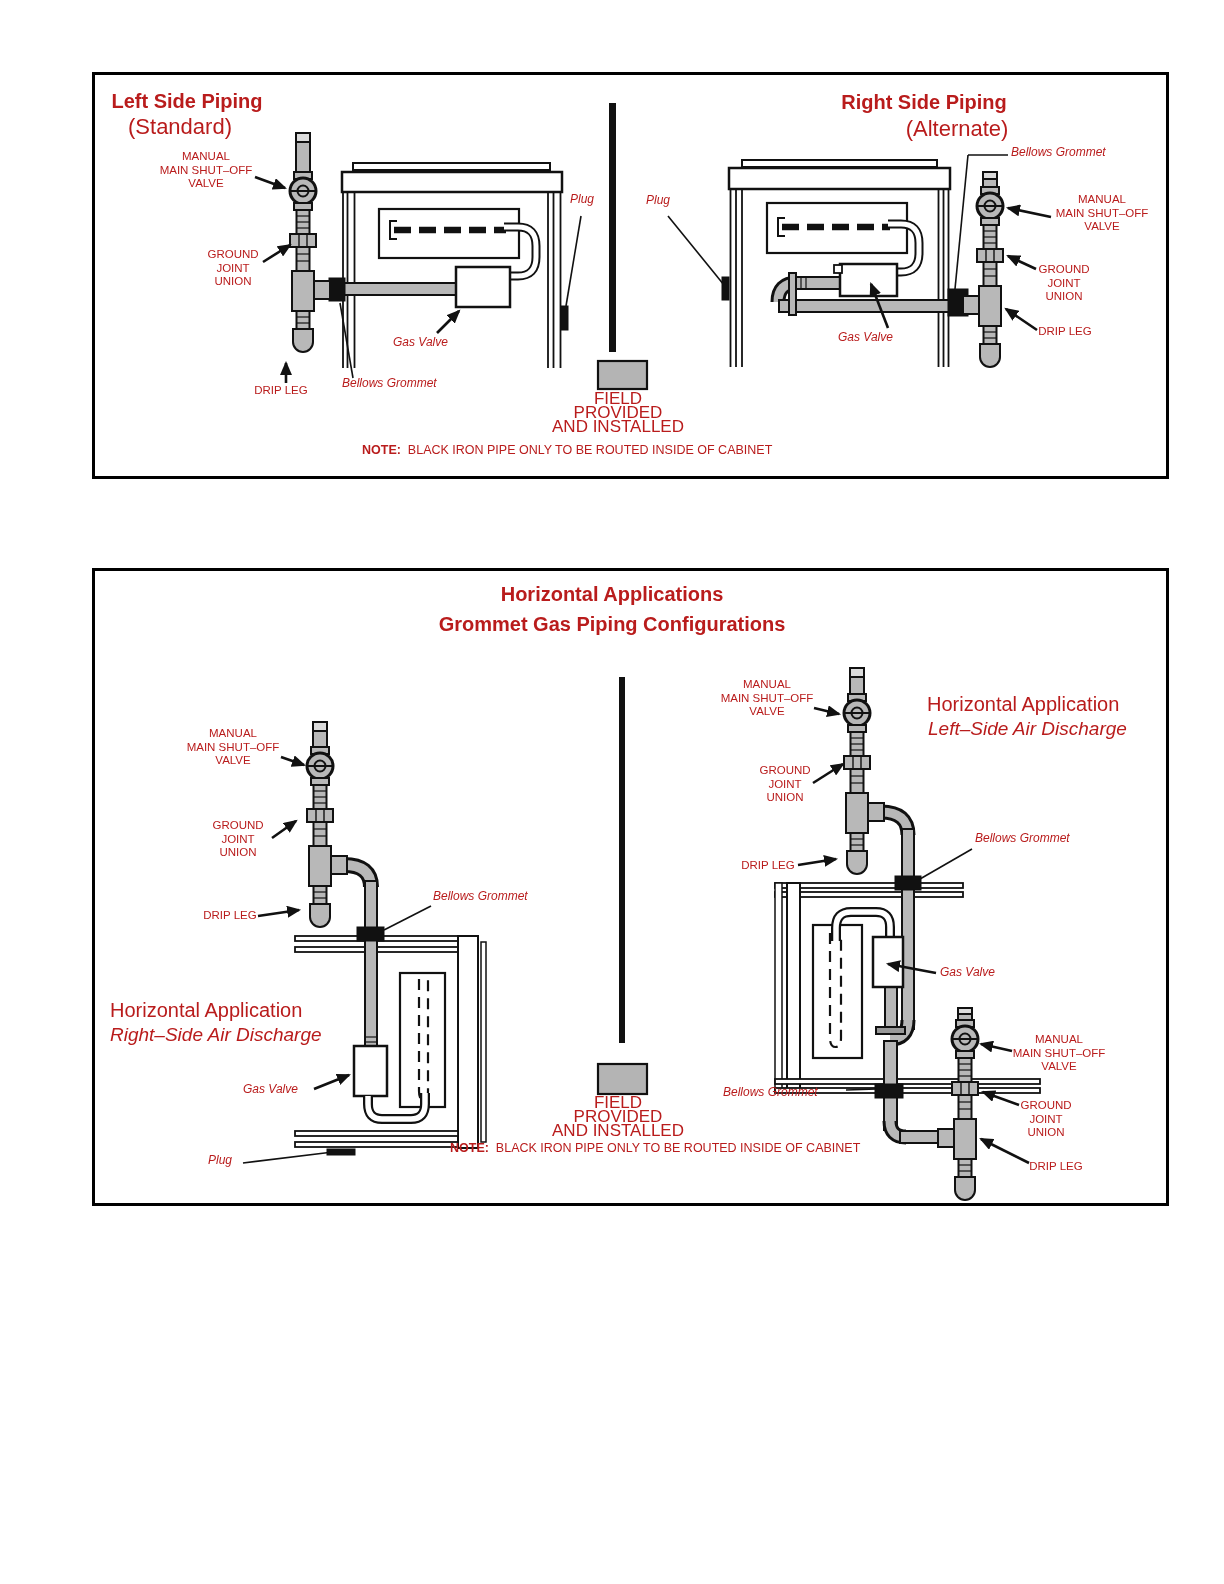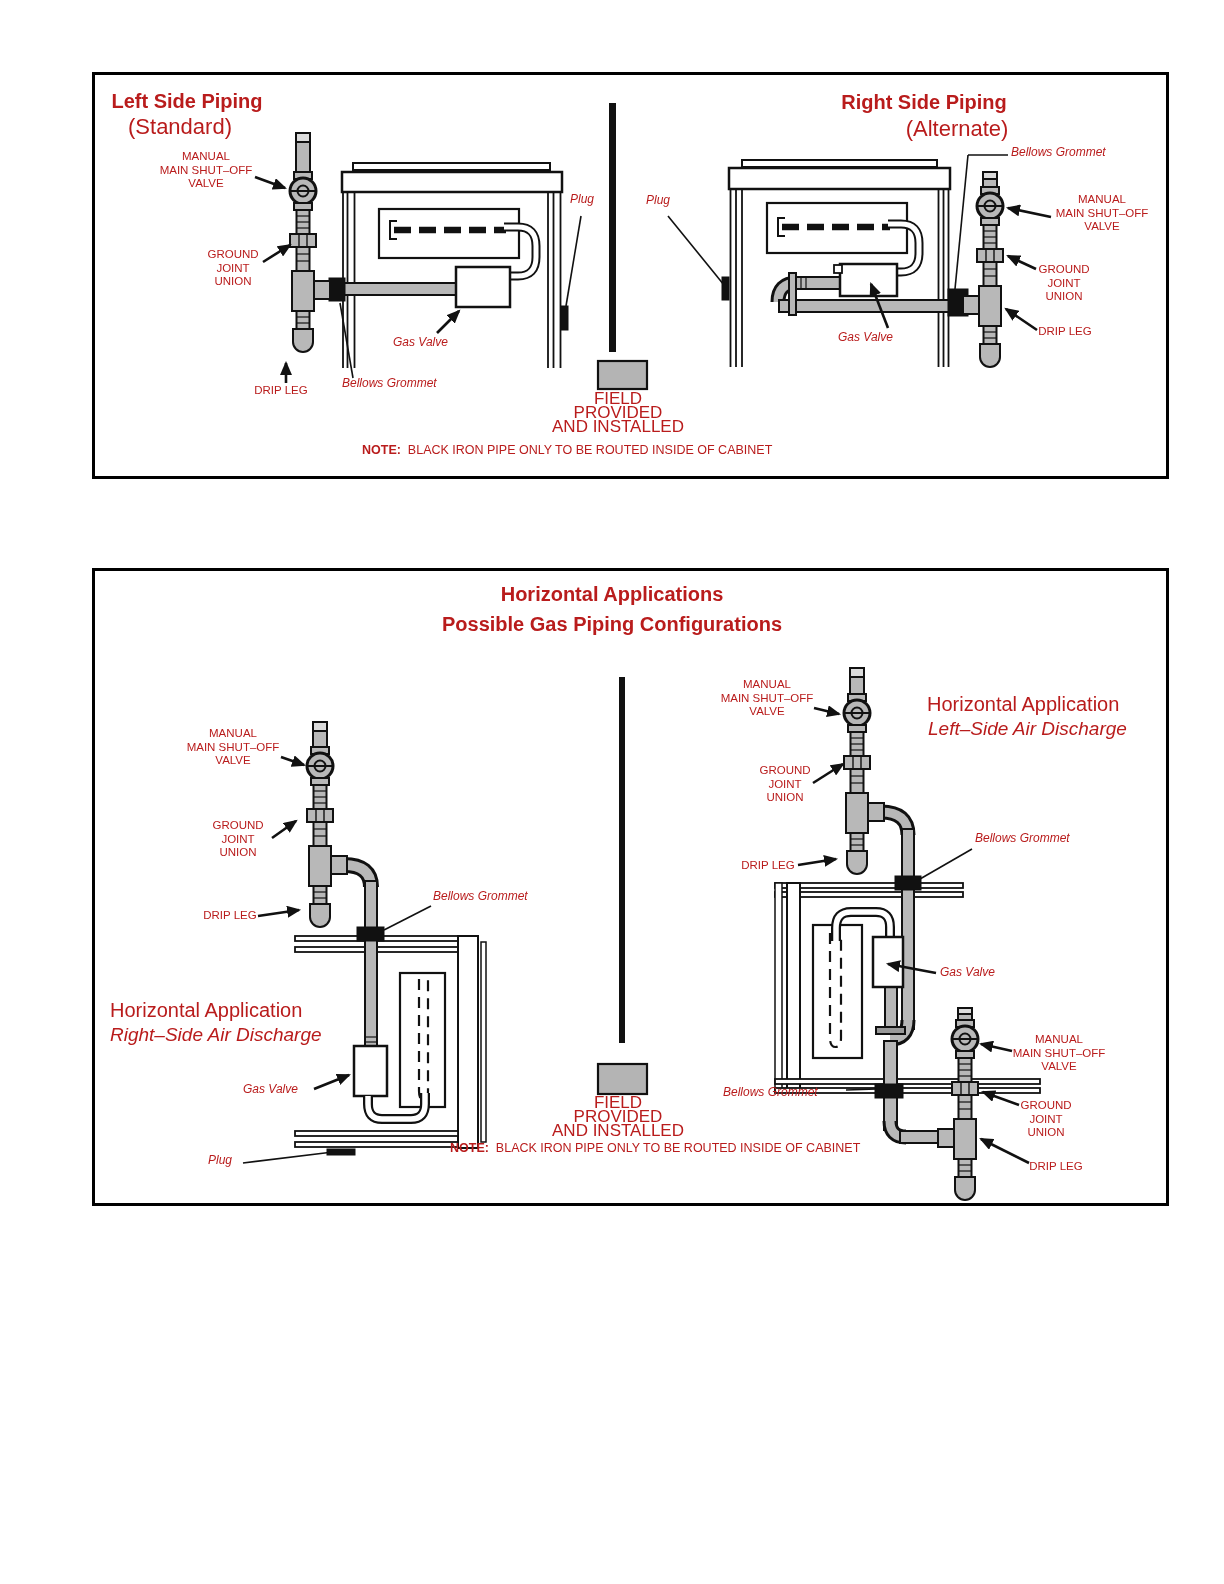--- a/index.html
+++ b/index.html
@@ -275,21 +275,21 @@
 <div class="lbl legend-txt" style="left:543px; top:392px;">
   <div>FIELD</div>
     <div>PROVIDED</div>
     <div>AND INSTALLED</div>
 </div>
 <div class="lbl note" style="left:362px; top:443px;">
   <span class="nb">NOTE:</span>&nbsp;&nbsp;<span>BLACK IRON PIPE ONLY TO BE ROUTED INSIDE OF CABINET</span>
 </div>
 
 <div class="lbl bigttl" style="left:362px; top:583px;">Horizontal Applications</div>
-<div class="lbl bigttl" style="left:362px; top:613px;">Possible Gas Piping Configurations</div>
+<div class="lbl bigttl" style="left:362px; top:613px;">Grommet Gas Piping Configurations</div>
 
 <div class="lbl sm" style="left:158px; top:727px;">
   <div>MANUAL</div>
     <div>MAIN SHUT–OFF</div>
     <div>VALVE</div>
 </div>
 <div class="lbl sm" style="left:163px; top:819px;">
   <div>GROUND</div>
     <div>JOINT</div>
     <div>UNION</div>

